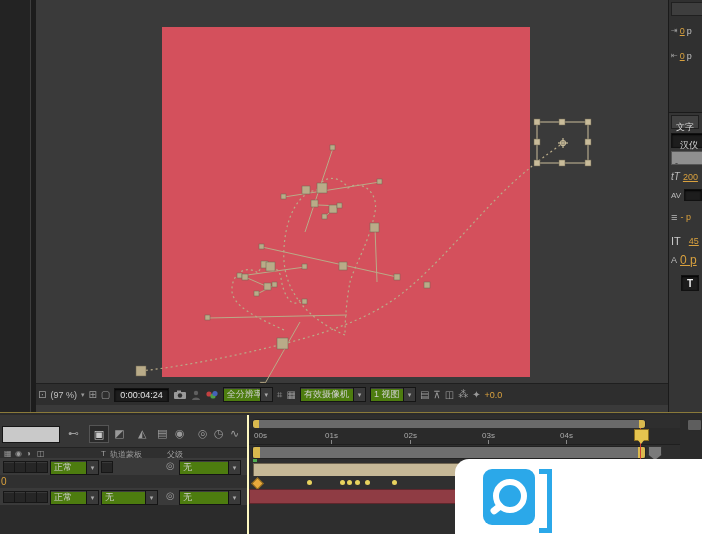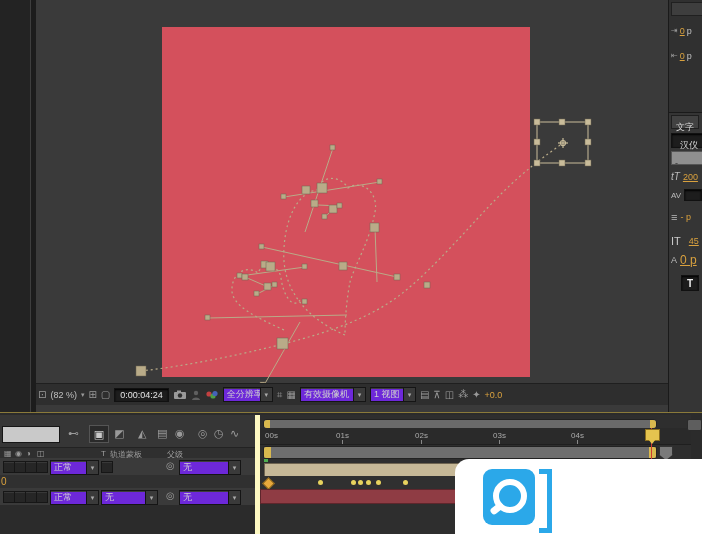--- a/index.html
+++ b/index.html
@@ -1,21 +1,21 @@
 <!DOCTYPE html>
 <html><head>
 <meta charset="utf-8">
 <style>
   html,body{margin:0;padding:0;background:#111;}
   #root{position:relative;width:702px;height:534px;background:#232323;overflow:hidden;
         font-family:"Liberation Sans","DejaVu Sans",sans-serif;color:#c8c8c8;-webkit-font-smoothing:antialiased;}
   .p{position:absolute;}
   .ic{display:inline-block;text-align:center;color:#9a9a9a;font-size:10px;line-height:12px;}
   
-  .dd{background:#6d28d9;border:1px solid #151515;box-shadow:inset 0 1px 0 #3d3d3d;
+  .dd{background:#4d7c0f;border:1px solid #151515;box-shadow:inset 0 1px 0 #3d3d3d;
       color:#cfcfcf;font-size:9px;display:flex;align-items:center;height:13px;}
   .dd .lbl{flex:1;padding:0 3px;white-space:nowrap;overflow:hidden;}
   .dd .ar{width:11px;height:100%;background:#3a3a3a;border-left:1px solid #141414;color:#aaa;
           font-size:7px;display:flex;align-items:center;justify-content:center;}
   .box{background:#1d1d1d;border:1px solid #111;box-shadow:inset 0 1px 2px #000;}
   .tbtxt{font-size:9px;color:#c0c0c0;white-space:nowrap;}
   .orange{color:#d9a13e;}
   .chk{width:10px;height:10px;background:#262626;border:1px solid #161616;box-shadow:inset 0 1px 0 #383838;}
   
   .vline{background:#1a1a1a;}
@@ -110,21 +110,21 @@
         <g stroke="#c9bc9a" stroke-width="1.2">
           <line x1="558" y1="143" x2="568" y2="143"></line>
           <line x1="563" y1="138" x2="563" y2="148"></line>
           <circle cx="563" cy="143" r="2.5" fill="none"></circle>
         </g>
       </g>
     </svg>
 
     <div class="p" style="left:0;top:383px;width:632px;height:22px;background:#2e2e2e;border-top:1px solid #1f1f1f;display:flex;align-items:center;gap:4px;padding-left:2px;box-sizing:border-box;">
       <span class="ic">⊡</span>
-      <span class="tbtxt">(82 %)</span>
+      <span class="tbtxt">(97 %)</span>
       <span class="ic" style="font-size:7px;">▾</span>
       <span class="ic">⊞</span>
       <span class="ic">▢</span>
       <span class="box tbtxt" style="padding:1px 5px;color:#e4e4e4;">0:00:04:24</span>
       <svg width="14" height="10">
           <rect x="1" y="2" width="12" height="7" rx="1" fill="#9a9a9a"></rect>
           <circle cx="7" cy="5.5" r="2.2" fill="#2e2e2e"></circle>
           <rect x="4" y="0.5" width="4" height="2" fill="#9a9a9a"></rect>
         </svg>
       <svg width="10" height="10">
@@ -269,21 +269,21 @@
         <span class="lbl">无</span>
         <span class="ar">▾</span>
       </span>
       <span class="p ic" style="left:166px;top:2px;font-size:10px;">◎</span>
       <span class="p dd" style="left:179px;top:2px;width:60px;">
         <span class="lbl">无</span>
         <span class="ar">▾</span>
       </span>
     </div>
 
-    <div class="p" style="left:255px;top:2px;width:431px;height:120px;background:#2e2e2e;border-left:5px solid #fef9c3;overflow:hidden;">
+    <div class="p" style="left:247px;top:2px;width:431px;height:120px;background:#2e2e2e;border-left:2px solid #fef9c3;overflow:hidden;">
 
       <div class="p" style="left:3px;top:4px;width:392px;height:8px;background:#6a6a6a;border:1px solid #222;border-radius:3px;">
         <div class="p" style="left:0;top:0;width:6px;height:8px;background:#d9b94e;border-radius:3px 0 0 3px;"></div>
         <div class="p" style="right:0;top:0;width:6px;height:8px;background:#d9b94e;border-radius:0 3px 3px 0;"></div>
       </div>
 
       <div class="p" style="left:0;top:13px;width:431px;height:16px;background:#2a2a2a;border-bottom:1px solid #1f1f1f;">
         <span class="p tbtxt" style="left:5px;top:3px;font-size:8px;color:#ababab;">00s</span>
         <span class="p tbtxt" style="left:76px;top:3px;font-size:8px;color:#ababab;">01s</span>
         <span class="p tbtxt" style="left:155px;top:3px;font-size:8px;color:#ababab;">02s</span>

